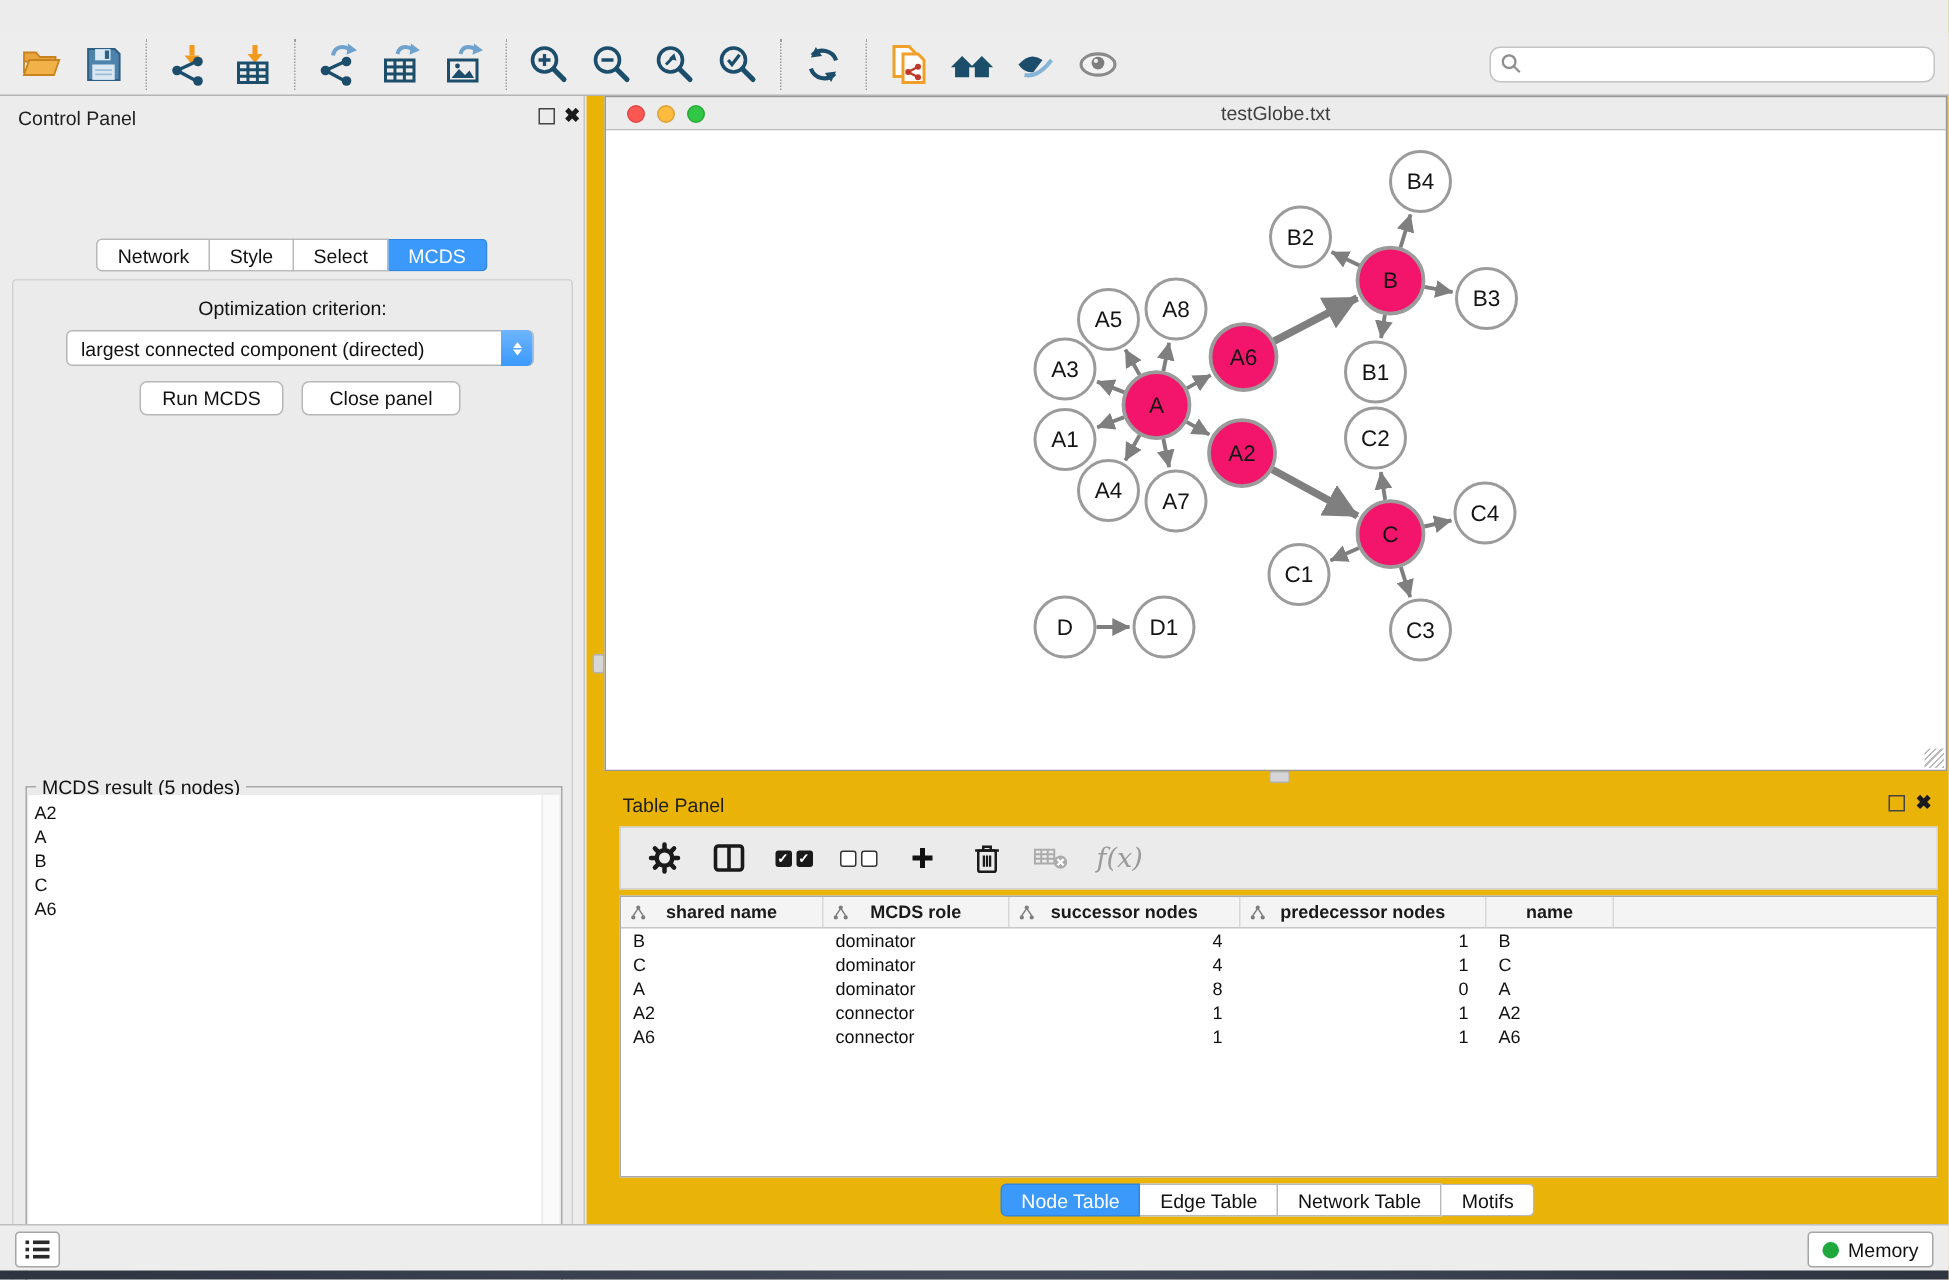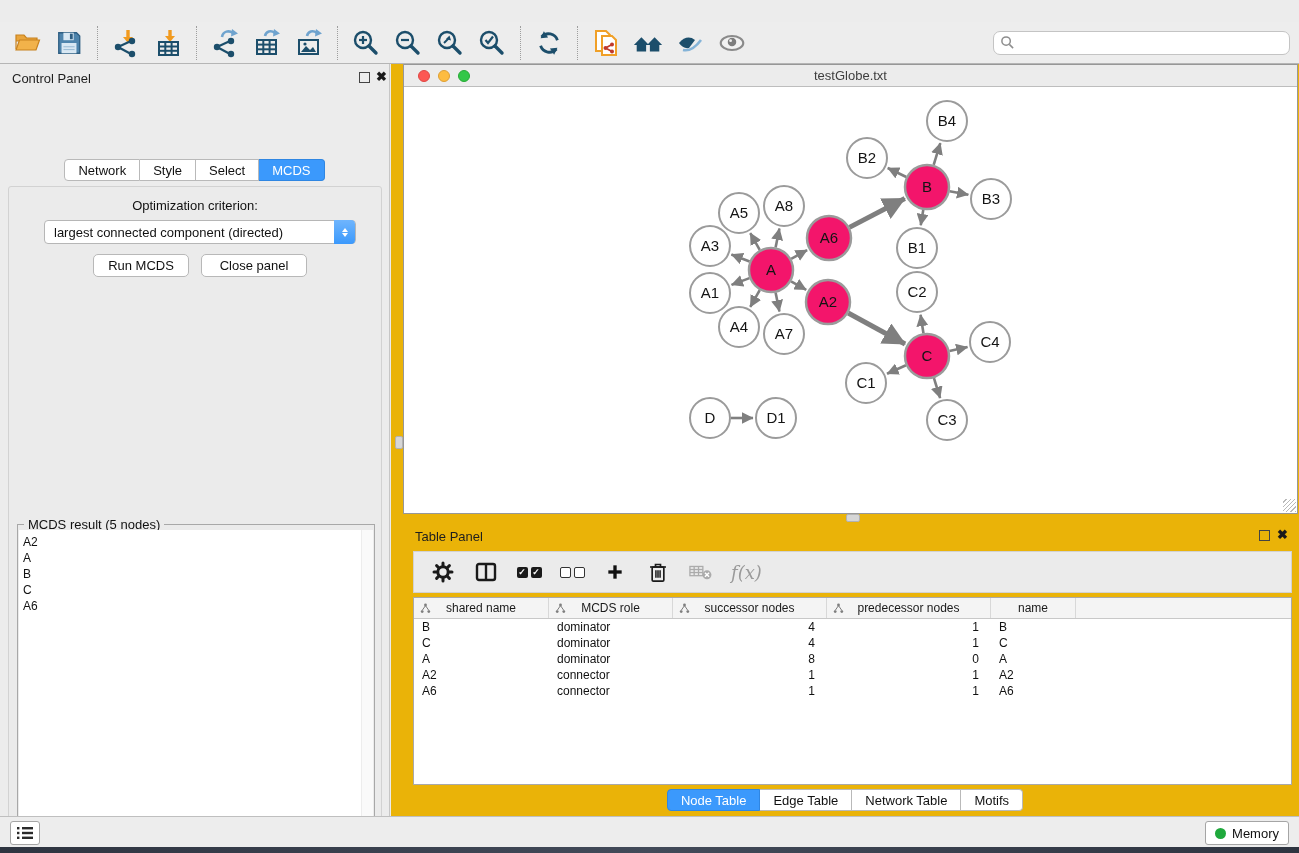--- a/index.html
+++ b/index.html
@@ -99,21 +99,21 @@
     display:flex; align-items:center; gap:17px; padding-left:16px; }
   .tp-ic { width:26px; height:26px; display:flex; align-items:center; justify-content:center;
     border:none; background:transparent; padding:0; }
   .cb-pair { display:flex; gap:3px; }
   .cb { width:11px; height:11px; border-radius:2px; background:#1A1A1A; color:#FFF;
     font-size:9px; line-height:11px; text-align:center; font-weight:bold; }
   .cb.empty { background:#FFF; border:1.6px solid #333; }
   .fx-label { font-family:"DejaVu Serif", serif; font-style:italic; font-size:18px; color:#9A9A9A; }
   #tp-table { position:absolute; left:22px; top:77px; width:879px; height:188px;
     background:#FFF; border:1px solid #A9A9A9; overflow:hidden; }
-  #tp-thead { display:flex; height:21px; background:#F4F4F4; border-bottom:1px solid #C8C8C8; }
+  #tp-thead { display:flex; height:21px; background:#F4F4F4; border-bottom:1px solid #C8C8C8;font-weight:bold; }
   .th { display:flex; align-items:center; justify-content:center; gap:5px;
     font-size:12px; color:#1A1A1A; border-right:1px solid #D8D8D8; position:relative; }
   .th .typ { position:absolute; left:6px; top:5px; }
   .tr { display:flex; height:16px; }
   .td { font-size:12px; color:#111; line-height:16px; padding:0 8px;
     white-space:nowrap; overflow:hidden; }
   .td.num { text-align:right; padding-right:12px; }
   #tp-tabs { position:absolute; left:0; right:0; top:269px; display:flex; justify-content:center;align-items:center; }
 
   

